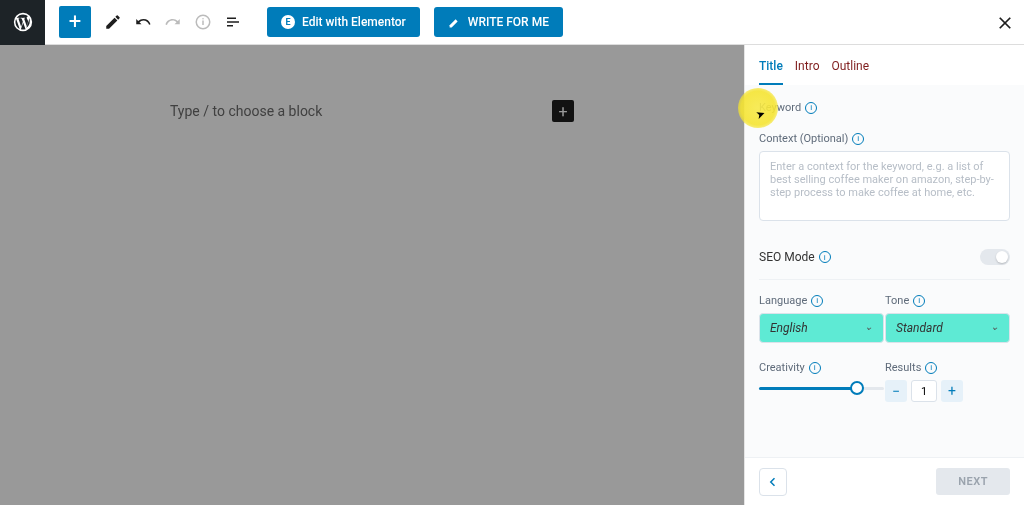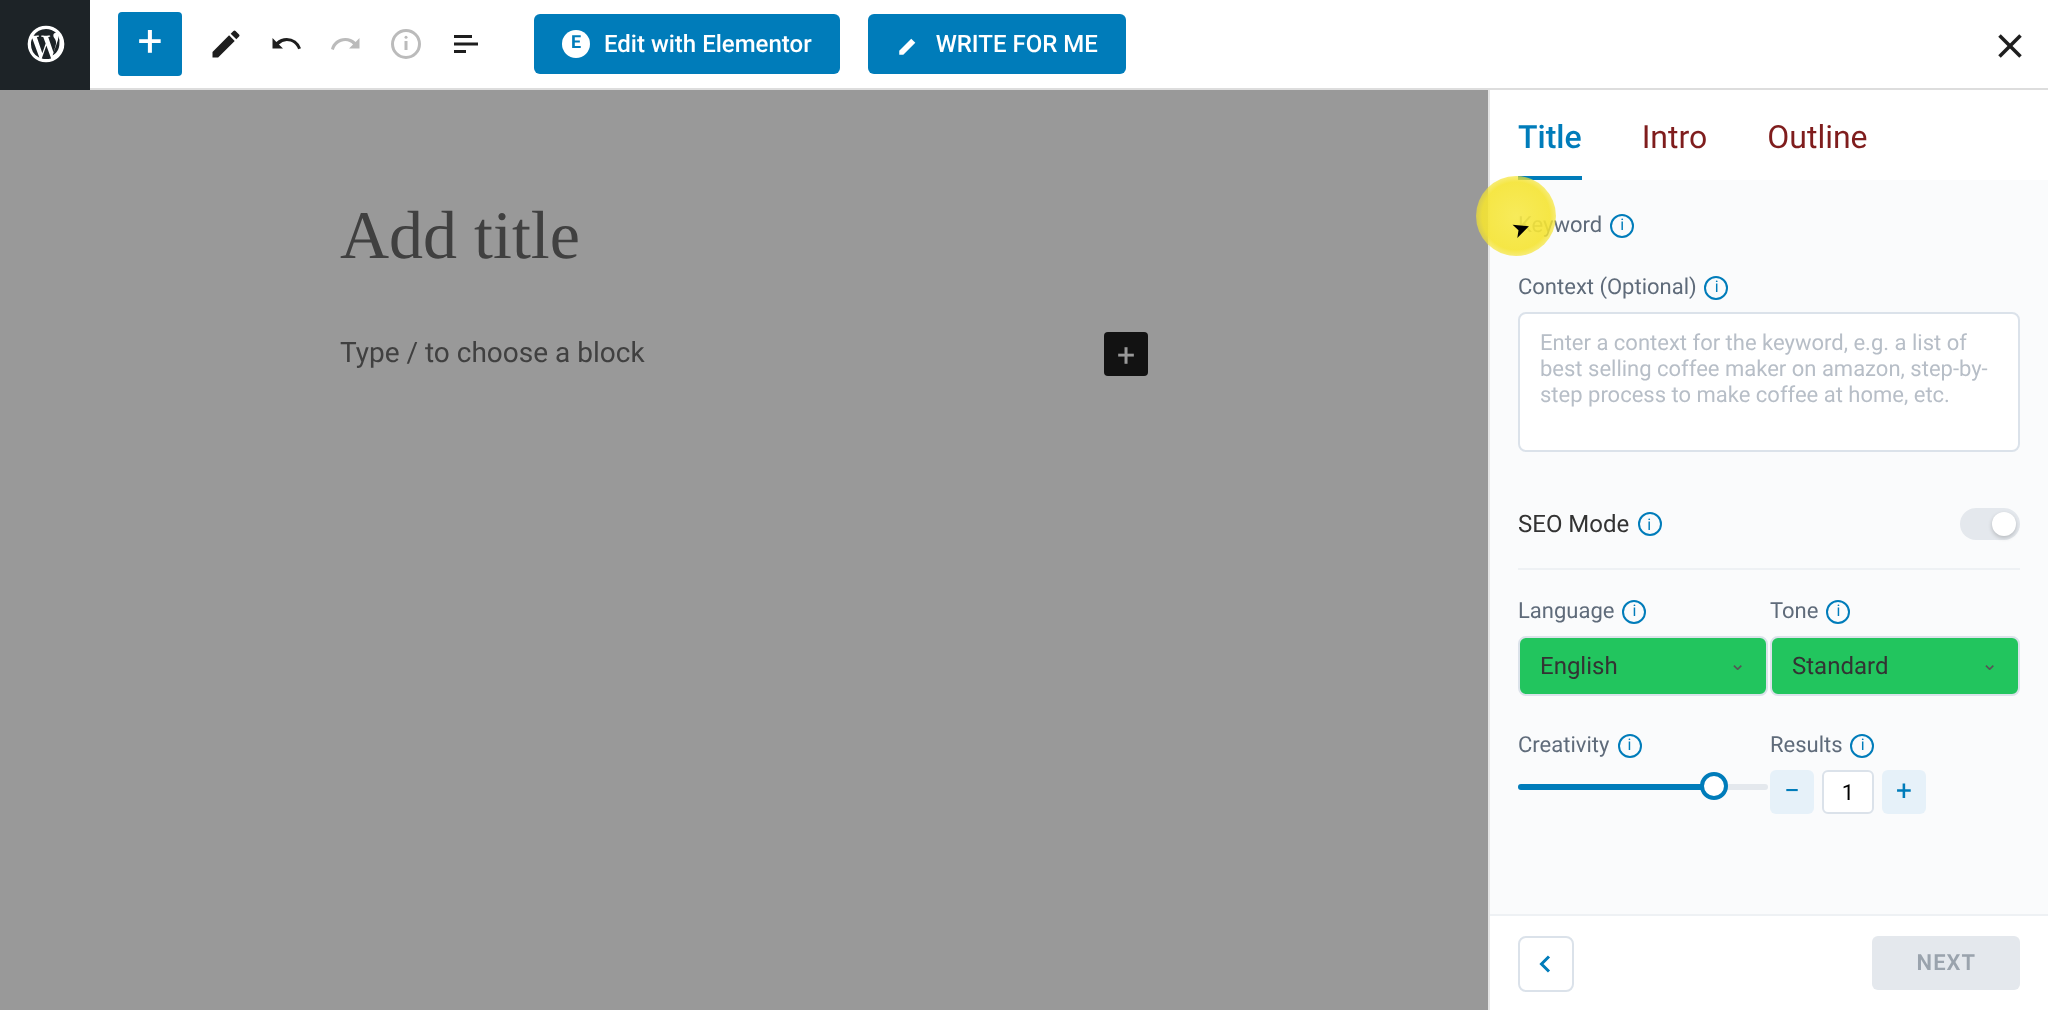--- a/index.html
+++ b/index.html
@@ -126,23 +126,23 @@
     font-size: 18px;
     color: #1f2d3d;
     font-weight: 600;
   }
   .brand .logo {
     width: 22px; height: 22px;
     display:flex; align-items:center; justify-content:center;
   }
 
   .tabs {
-    display:flex; gap: 30px;
+    display:flex; gap: 12px;
     padding: 14px 20px 0 14px;
-    font-size: 16px;
+    font-size: 12px;
   }
   .tab { color:#7f1d1d; cursor:pointer; padding-bottom:10px; }
   .tab.active { color:#007cba; border-bottom: 2px solid #007cba; font-weight:500; }
 
   .drawer-body {
     flex:1;
     padding: 16px 14px 10px 14px;
     overflow: hidden;
     position: relative;
     background: #fafbfc;
@@ -202,23 +202,24 @@
 
   .two-col { display:flex; gap: 1px; }
   .col { flex:1; }
   .select {
     width:100%;
     border:1px solid #dbe2ea;
     border-radius:4px;
     padding: 7px 10px;
     font-size:12px;
     color:#333;
-    background:#22c55e;
+    background:#5eead4;
     display:flex; justify-content:space-between;
     cursor:pointer;
+    font-style:italic;
   }
   .chev { font-size:10px; color:#555; }
 
   .slider-wrap { position:relative; height: 16px; display:flex; align-items:center; }
   .slider-track { height:3px; background:#e4e8ed; width:100%; border-radius:2px; position:relative; }
   .slider-fill { height:3px; background:#007cba; width:78%; position:absolute; left:0; top:0; border-radius:2px; }
   .slider-handle { width:14px; height:14px; background:#fff; border:2px solid #007cba; border-radius:50%; position:absolute; left:calc(78% - 7px); top:-6px; cursor:pointer; }
 
   .stepper { display:flex; align-items:center; gap:4px; }
   .stepper .btn {
@@ -323,21 +324,20 @@
   <svg viewBox="0 0 16 16">
       <line x1="2" y1="2" x2="14" y2="14"></line>
       <line x1="14" y1="2" x2="2" y2="14"></line>
     </svg>
 </div>
 
 <div class="body-row">
 
   <div class="editor-area">
     <div class="editor-content">
-      <div class="title-placeholder">Add title</div>
       <div class="block-line">
         <span class="block-placeholder">Type / to choose a block</span>
         <span class="block-plus">+</span>
       </div>
     </div>
     <div class="editor-overlay"></div>
   </div>
 
   <div class="drawer">
     <div class="drawer-header">

